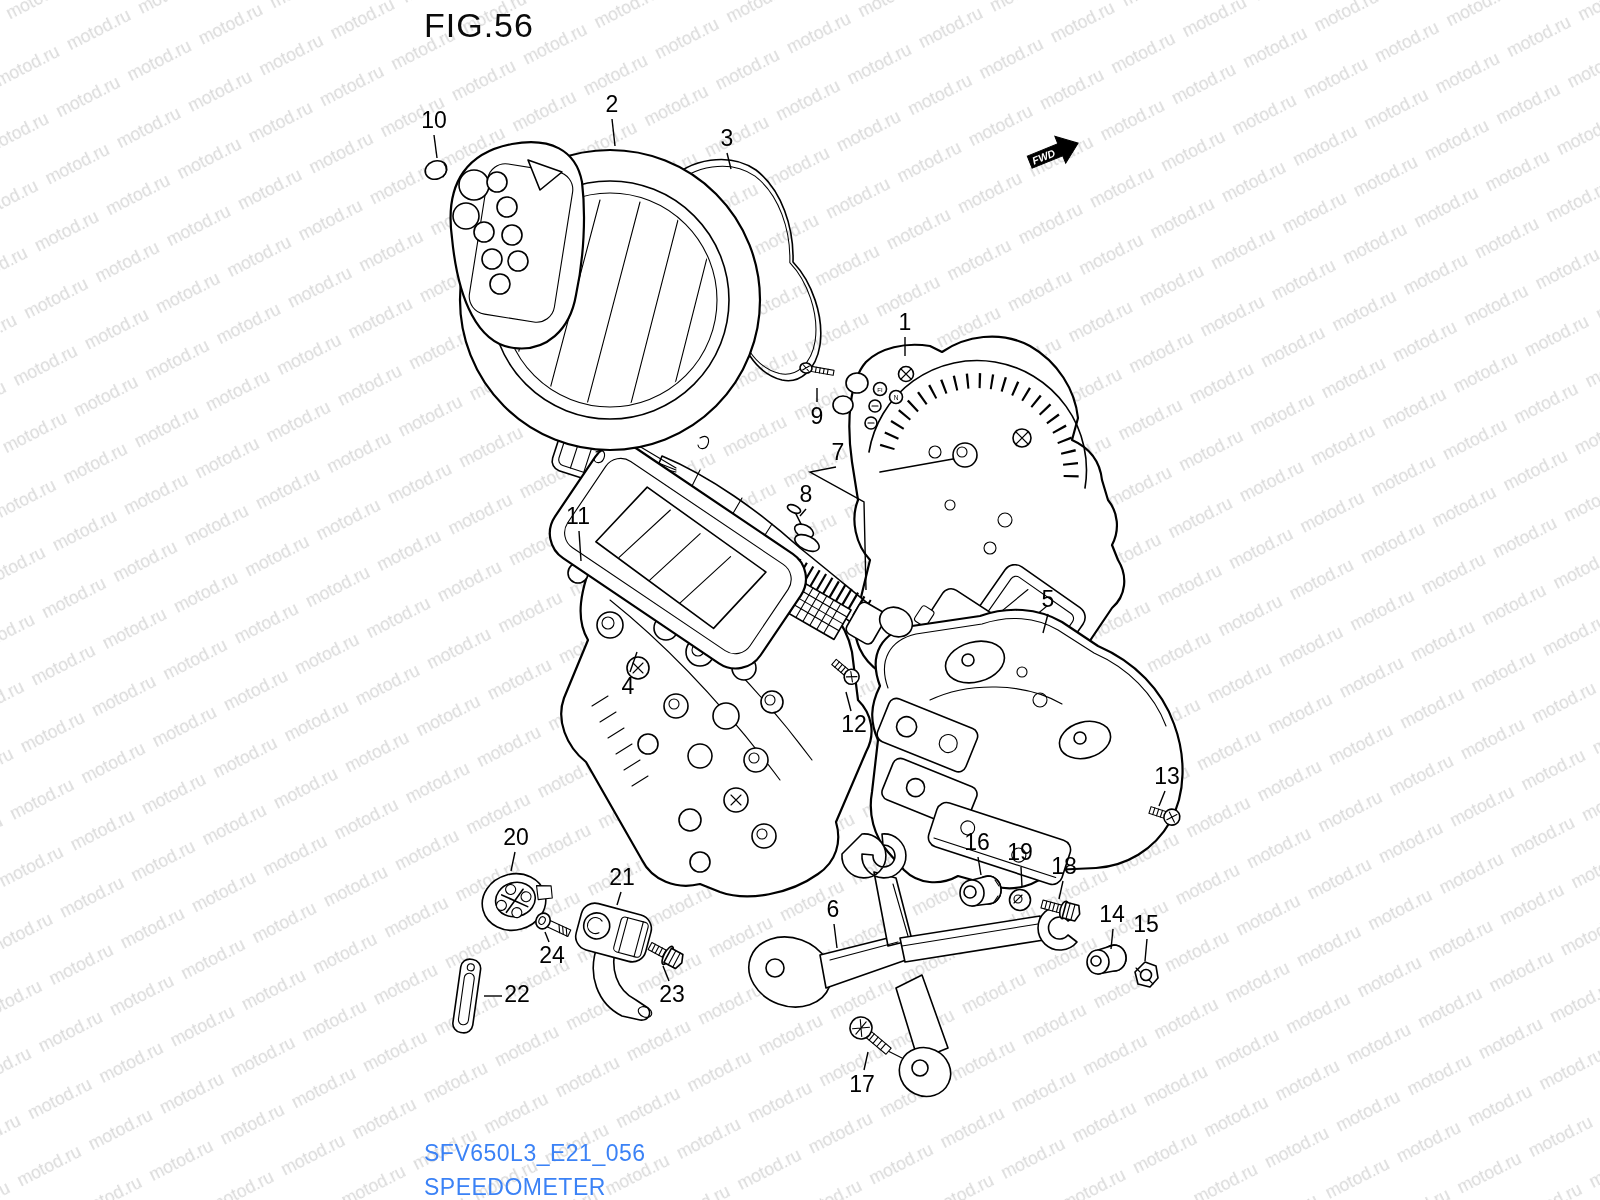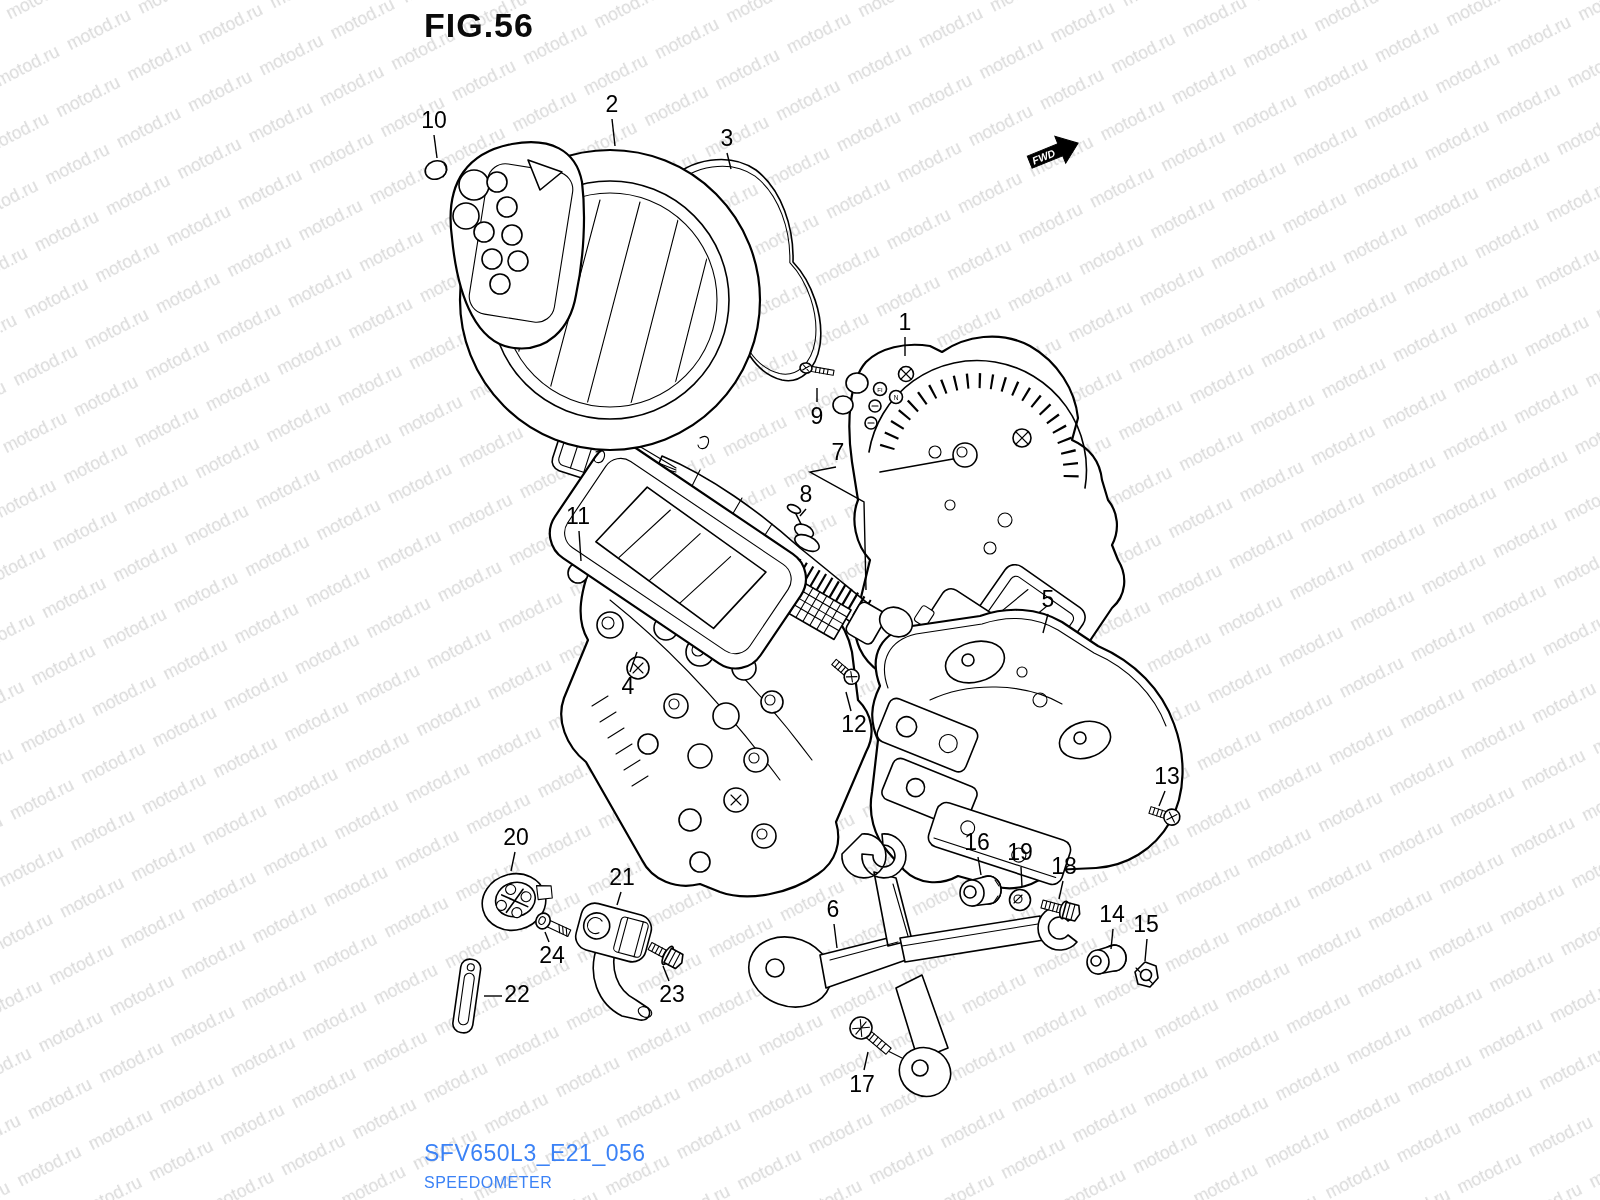--- a/index.html
+++ b/index.html
@@ -1,22 +1,22 @@
 <!DOCTYPE html>
 <html><head>
 <meta charset="utf-8">
 <style>
   html,body{margin:0;padding:0;background:#fff;}
   #page{position:relative;width:1600px;height:1200px;background:#fff;overflow:hidden;
         font-family:"Liberation Sans",sans-serif;}
-  #fig-title{position:absolute;left:424px;top:6px;font-size:34px;font-weight:bold;
+  #fig-title{position:absolute;left:424px;top:6px;font-size:34px;font-weight:normal;
              letter-spacing:1px;color:#0a0a0a;text-align:right;}
   #footer{position:absolute;left:424px;top:1140px;color:#3b82f6;}
   #footer .l1{font-size:23px;letter-spacing:.5px;}
-  #footer .l2{font-size:16px;letter-spacing:.5px;margin-top:7px;}
+  #footer .l2{font-size:23px;letter-spacing:.5px;margin-top:7px;}
   svg{position:absolute;left:0;top:0;}
   .ln{fill:none;stroke:#000;stroke-width:1.6;stroke-linecap:round;stroke-linejoin:round;}
   .fw{fill:#fff;stroke:#000;stroke-width:1.6;stroke-linecap:round;stroke-linejoin:round;}
   .thin{stroke-width:1.1;}
   .thick{stroke-width:2.2;}
   .plbl{font:23px "Liberation Sans",sans-serif;fill:#000;text-anchor:middle;}
   .leader{fill:none;stroke:#000;stroke-width:1.4;}
   .wmtxt{font:17.5px "Liberation Sans",sans-serif;fill:#d9d9d9;}
   .fwdtxt{font:bold italic 10.5px "Liberation Sans",sans-serif;fill:#fff;}
 </style>

